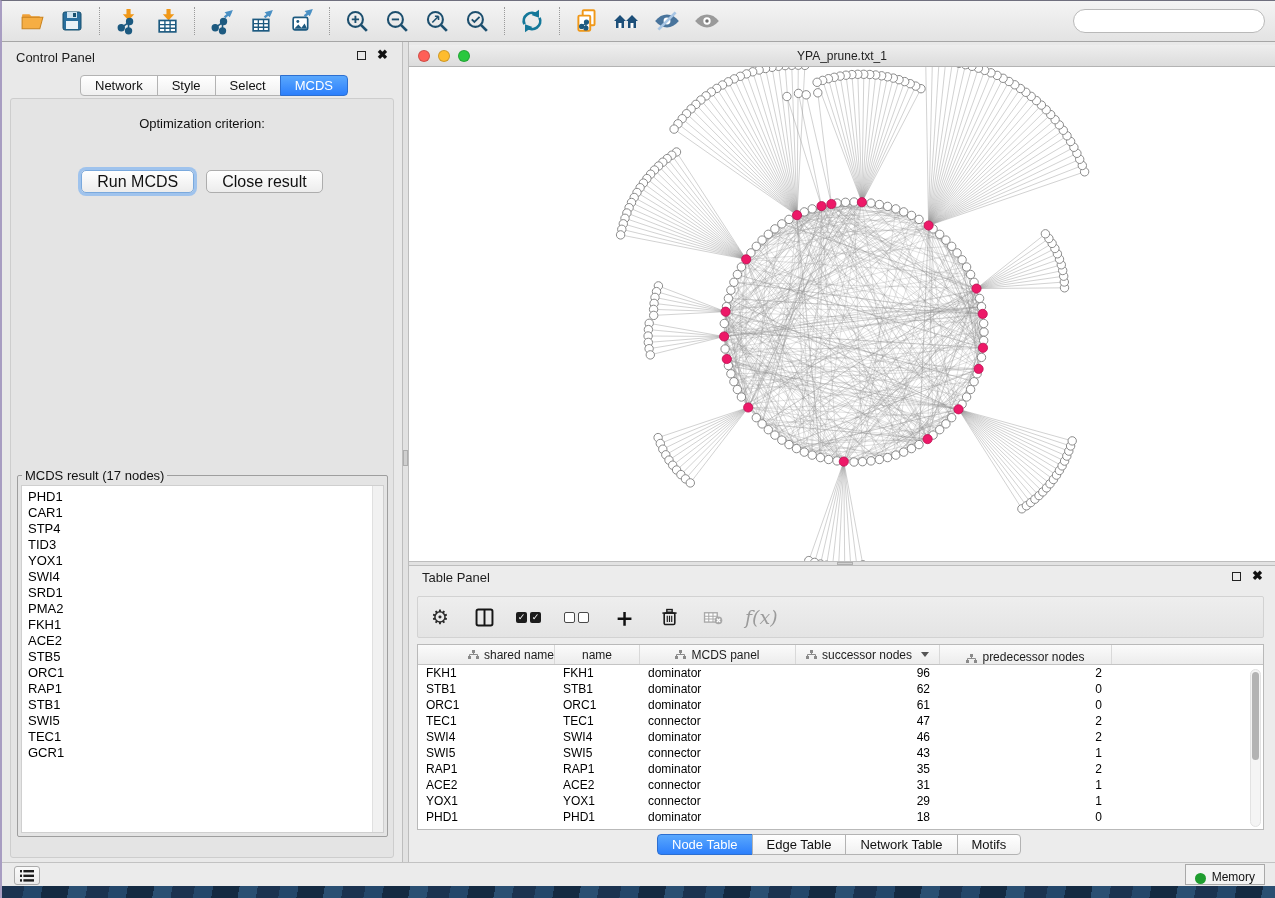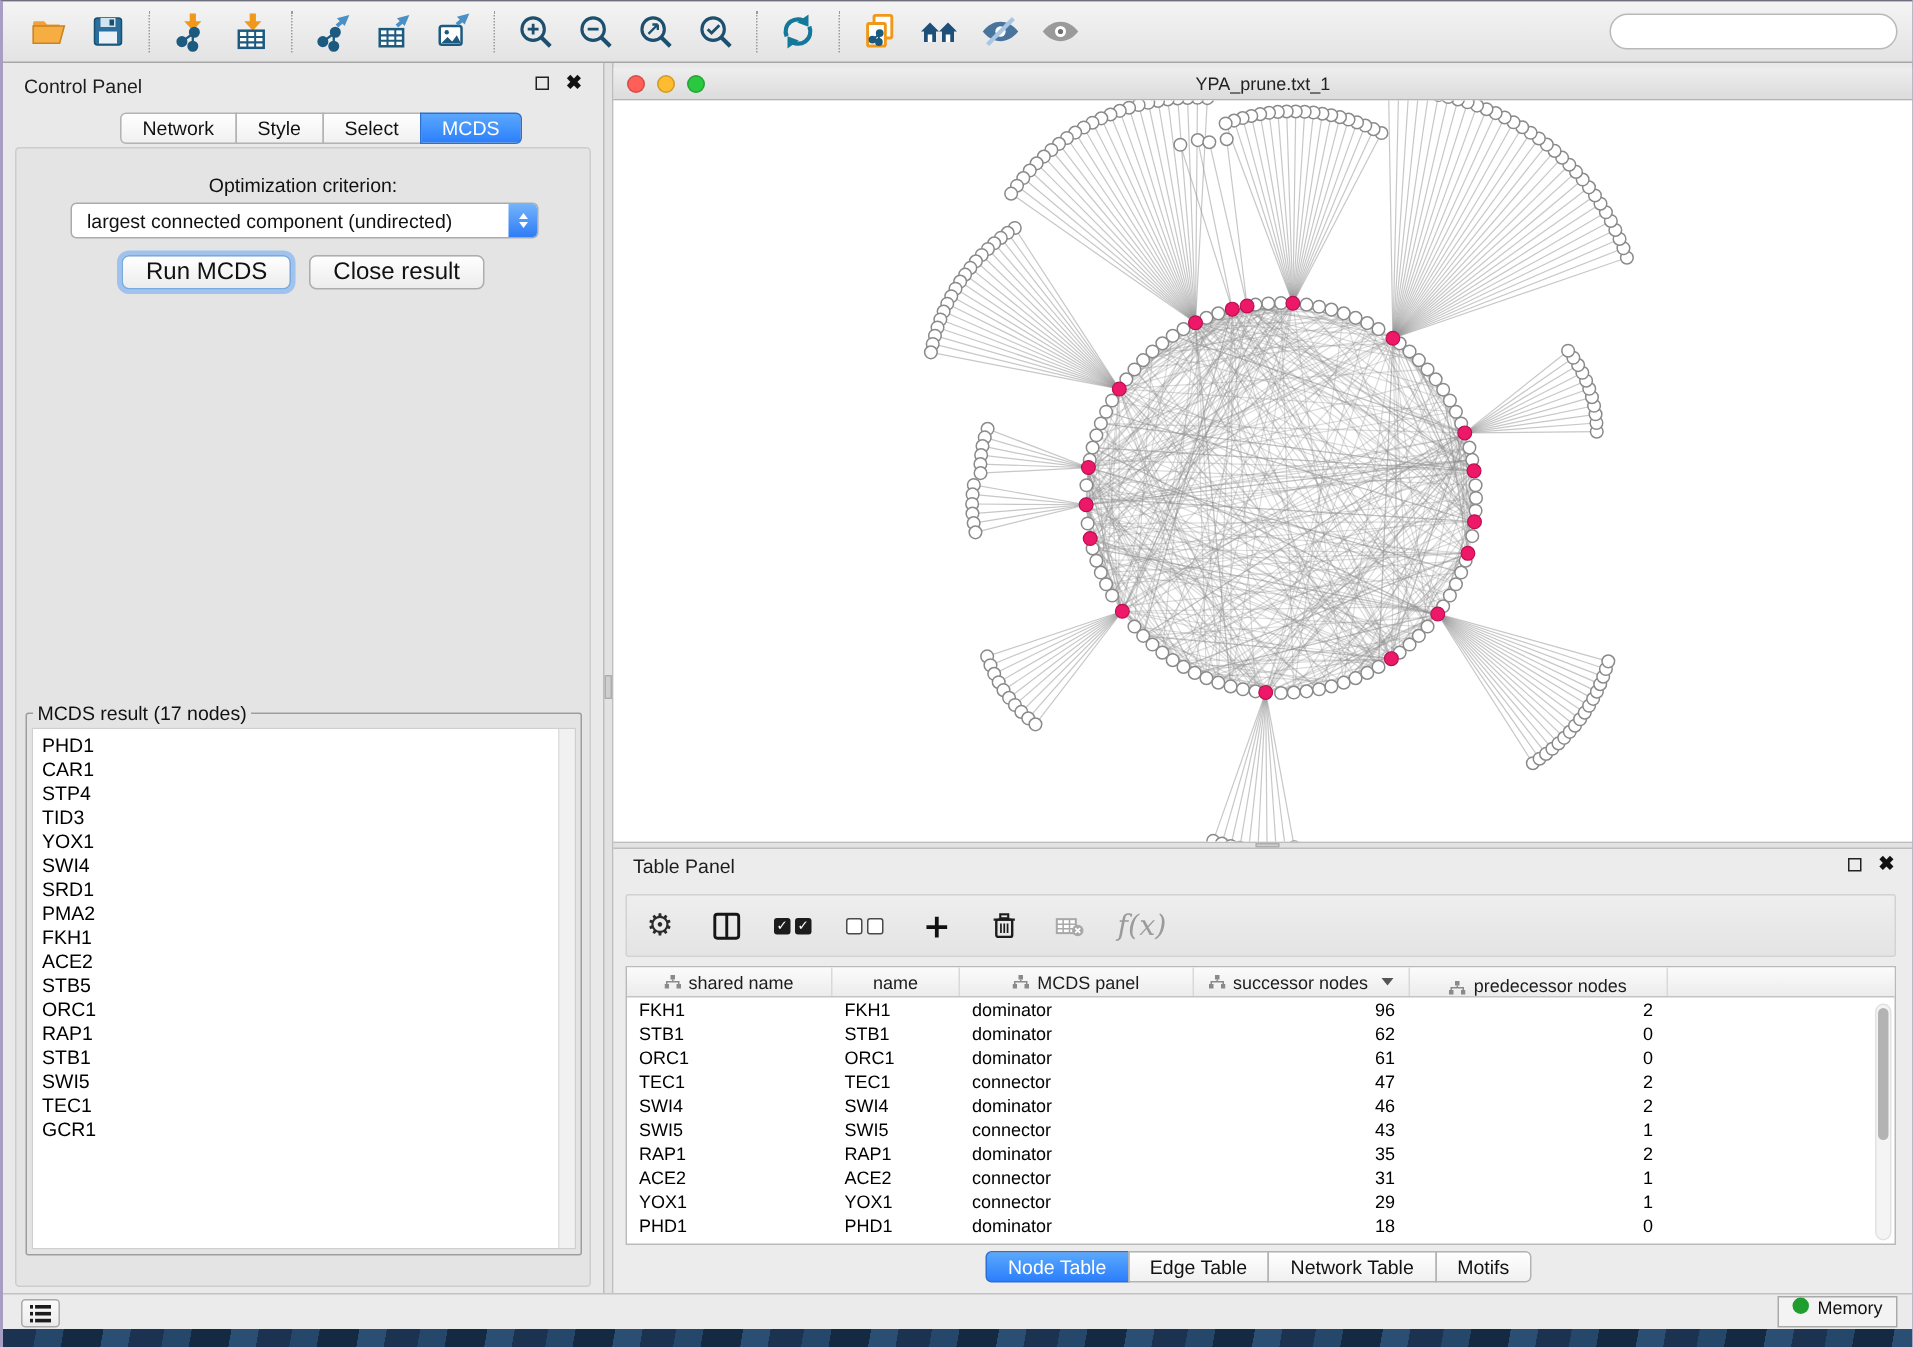--- a/index.html
+++ b/index.html
@@ -101,21 +101,21 @@
     border:1px solid #e2e2e2; border-radius:6px; }
   .tbl-thumb { position:absolute; left:1px; top:2px; width:7px; height:88px; background:#b3b3b3; border-radius:4px; }
   .chev { width:0; height:0; border-left:4px solid transparent; border-right:4px solid transparent;
     border-top:5px solid #555; margin-left:4px; }
   
   .statusbar { position:absolute; left:0; right:0; bottom:12px; height:24px; background:#ebebeb;
     border-top:1px solid #c2c2c2; }
   .list-btn { position:absolute; left:12px; top:3px; width:26px; height:19px; background:linear-gradient(#fafafa,#ececec);
     border:1px solid #ababab; border-radius:3px; display:flex; align-items:center; justify-content:center; }
   .mem-btn { position:absolute; right:10px; top:1px; height:21px; background:#f3f3f3;
-    border:1px solid #a9a9a9; display:flex; align-items:flex-start; gap:6px; padding:0 9px; font-size:12px; color:#111; }
+    border:1px solid #a9a9a9; display:flex; align-items:flex-end; gap:6px; padding:0 9px; font-size:12px; color:#111; }
   .mem-dot { width:11px; height:11px; border-radius:50%; background:#1f9d2f; }
   .wallpaper { position:absolute; left:0; right:0; bottom:0; height:12px;
     background:repeating-linear-gradient(100deg,#1b3350 0 22px,#24476a 22px 40px,#142a42 40px 66px,#2a4f72 66px 84px); }
 </style>
 </head>
 <body>
 
 <div id="app">
 
   <div class="toolbar">
@@ -274,27 +274,20 @@
       <span class="close-ico">✖</span>
     </div>
     <div class="seg-tabs" style="left:78px; top:33px;" id="cpTabs">
         <div class="seg">Network</div>
         <div class="seg">Style</div>
         <div class="seg">Select</div>
         <div class="seg active">MCDS</div>
       </div>
     <div class="cp-inner">
       <div class="opt-label">Optimization criterion:</div>
-      <div class="dropdown">
-        <span class="val">largest connected component (undirected)</span>
-        <span class="stepper">
-            <i class="up"></i>
-            <i class="dn"></i>
-          </span>
-      </div>
       <div class="btn-row">
         <button class="btn focused">Run MCDS</button>
         <button class="btn">Close result</button>
       </div>
       <fieldset class="mcds">
         <legend>MCDS result (17 nodes)</legend>
         <div class="mcds-list">
           <ul id="mcdsList">
               <li>PHD1</li>
               <li>CAR1</li>
@@ -1285,21 +1278,21 @@
           <circle cx="19.5" cy="17" r="4.5" fill="#a8a8a8"></circle>
           <path d="M17.6 15.1l3.8 3.8M21.4 15.1l-3.8 3.8" stroke="#fff" stroke-width="1.4"></path>
         </svg>
     </div>
     <div class="tpi">
         <span class="fx">f(x)</span>
       </div>
   </div>
   <div class="tbl">
     <div class="thead" id="tblHead">
-        <div class="th" style="width: 137px;">
+        <div class="th" style="width: 137px; justify-content: flex-end;">
           <svg width="11" height="10" viewBox="0 0 11 10">
             <rect x="4" y="0" width="3" height="3" fill="#8a8a8a"></rect>
             <rect x="0" y="6" width="3" height="3" fill="#8a8a8a"></rect>
             <rect x="8" y="6" width="3" height="3" fill="#8a8a8a"></rect>
             <path d="M5.5 3v1.5M1.5 6V4.5h8V6" stroke="#8a8a8a" fill="none"></path>
           </svg>
           <span>shared name</span>
         </div>
         <div class="th" style="width: 85px;">
           <span>name</span>

